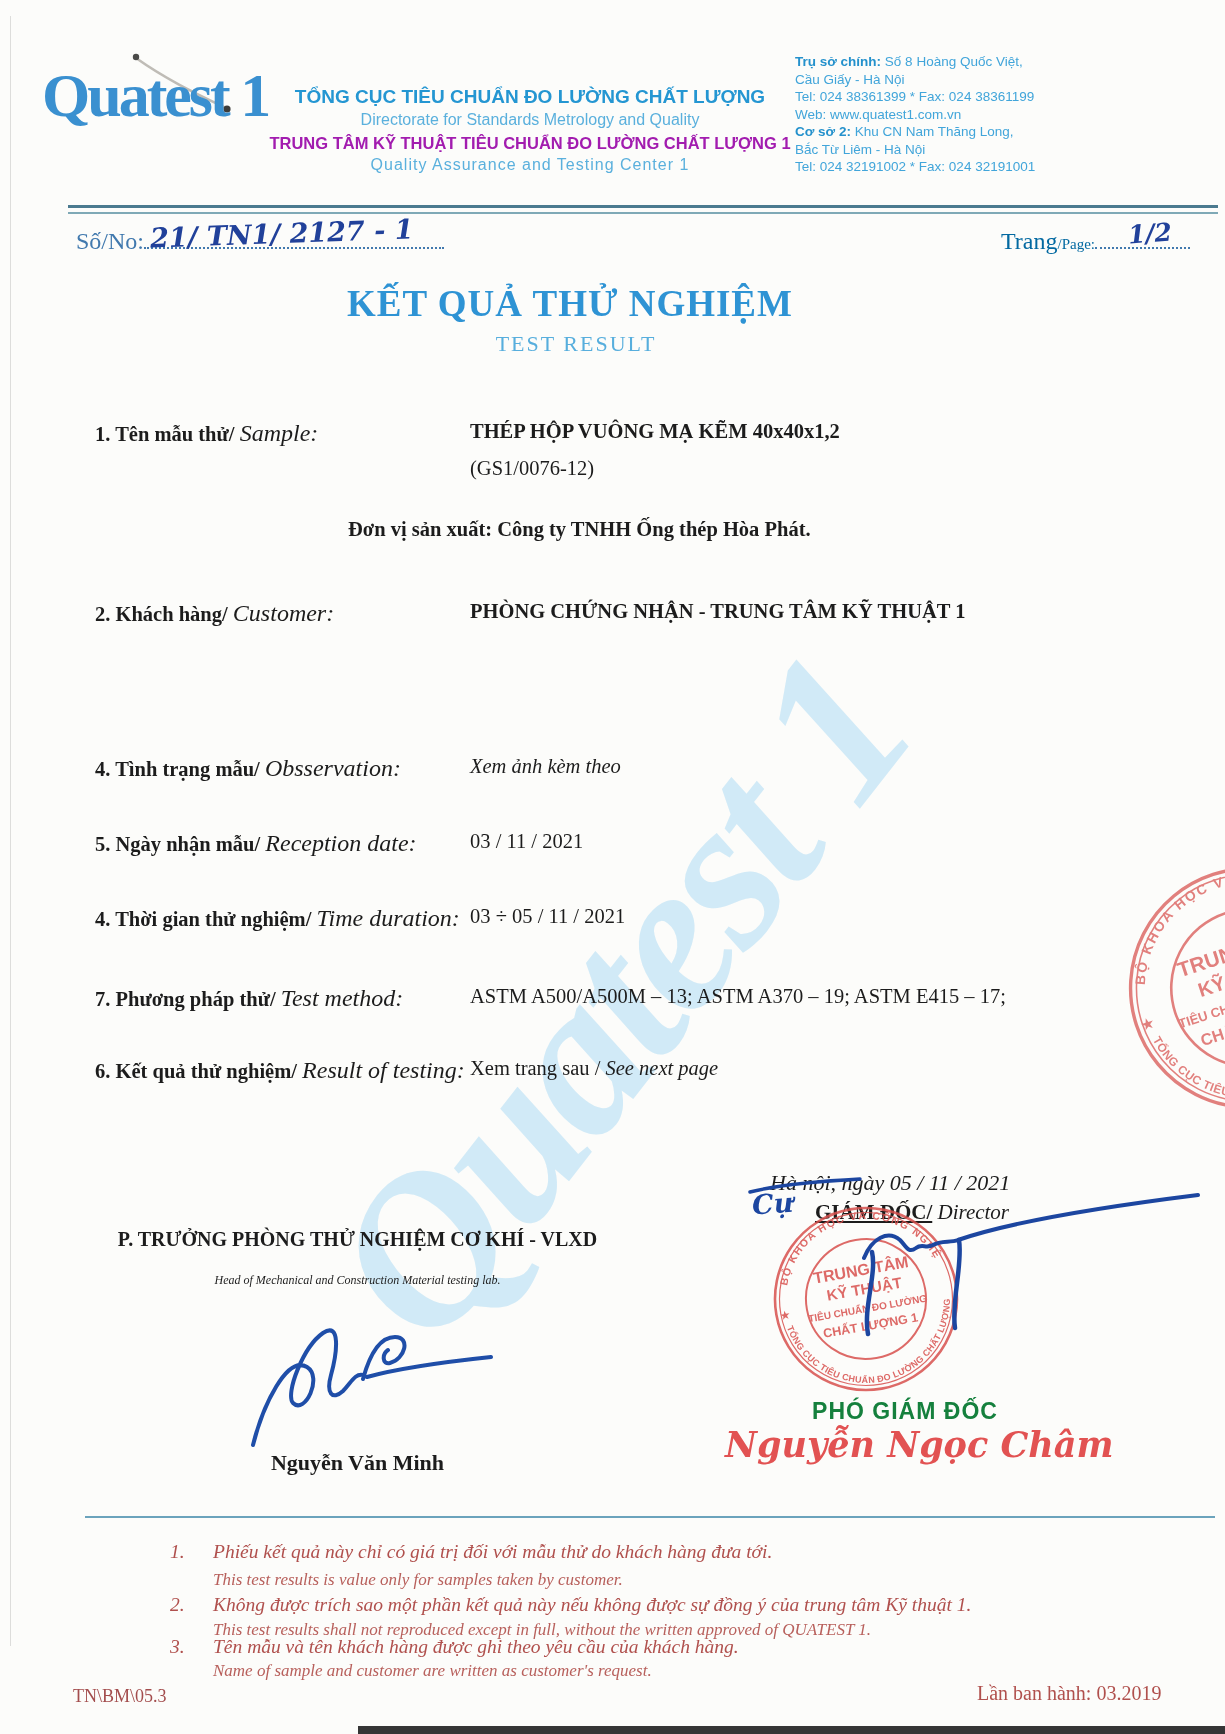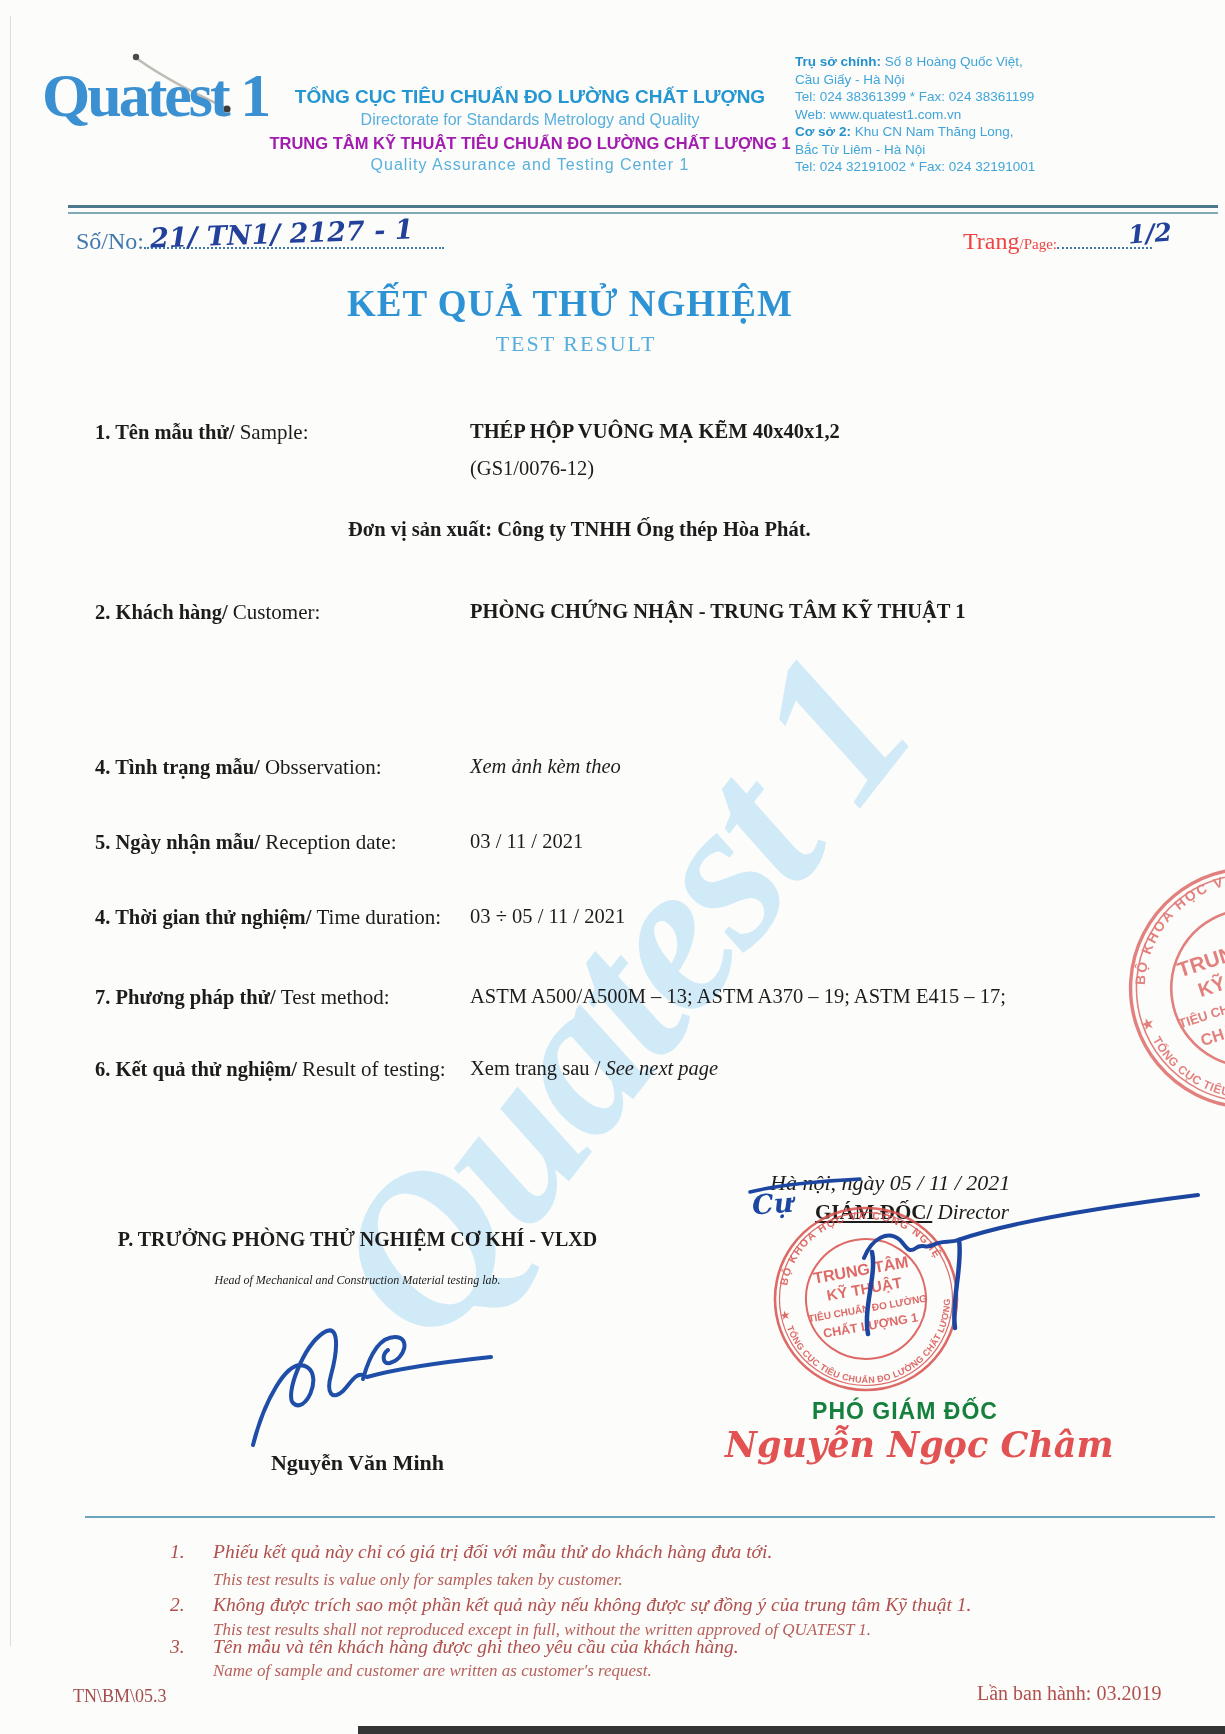--- a/index.html
+++ b/index.html
@@ -38,32 +38,32 @@
     border-top:3px solid #4b7a8f; border-bottom:2px solid #7fa9b6; }
   
   .no-row { position:absolute; left:76px; top:227px; z-index:2; font-size:24px; color:#4179ae; }
   .dots { display:inline-block; border-bottom:2px dotted #4179ae; height:20px; vertical-align:baseline; }
   .handwriting {
     position:absolute; z-index:3; font-family:"DejaVu Serif", serif;
     font-style:italic; font-weight:bold; color:#21419a; white-space:nowrap;
   }
   .hw-no   { left:150px; top:218px; font-size:27px; transform:rotate(-2deg); }
   .hw-page { left:1128px; top:219px; font-size:25px; transform:rotate(-4deg); }
-  .page-row { position:absolute; left:963px; top:227px; z-index:2; color:#ef4444; }
+  .page-row { position:absolute; left:1001px; top:227px; z-index:2; color:#0369a1; }
   .page-row .big { font-size:24px; }
   .page-row .small { font-size:15px; }
   
   .title-vi { position:absolute; left:0; top:282px; width:1140px; text-align:center; z-index:2;
     font-size:37px; font-weight:bold; color:#2e93d4; letter-spacing:1px; }
   .title-en { position:absolute; left:6px; top:331px; width:1140px; text-align:center; z-index:2;
     font-size:22px; color:#57aedd; letter-spacing:2px; }
   
   .item { position:absolute; left:95px; width:1060px; z-index:2; font-size:20.5px; }
   .item .lbl-vi { font-weight:bold; }
-  .item .lbl-en { font-size:21px; }
+  .item .lbl-en { font-style:italic; font-size:24px; }
   .item .val { position:absolute; left:375px; top:0; white-space:nowrap; }
   .v-bold { font-weight:bold; }
   .v-italic { font-style:italic; }
   .i1 { top:420px; } .i2 { top:600px; } .i3 { top:680px; } .i4 { top:755px; }
   .i5 { top:830px; } .i6 { top:905px; } .i7 { top:985px; } .i8 { top:1057px; }
   .val2 { position:absolute; left:470px; top:457px; z-index:2; font-size:20.5px; }
   .producer { position:absolute; left:348px; top:518px; z-index:2; font-size:20.5px; font-weight:bold; }
   
   .date-line { position:absolute; left:770px; top:1170px; z-index:2; font-size:22px; font-style:italic; white-space:nowrap; }
   .director  { position:absolute; left:815px; top:1200px; z-index:2; font-size:21px; white-space:nowrap; }

